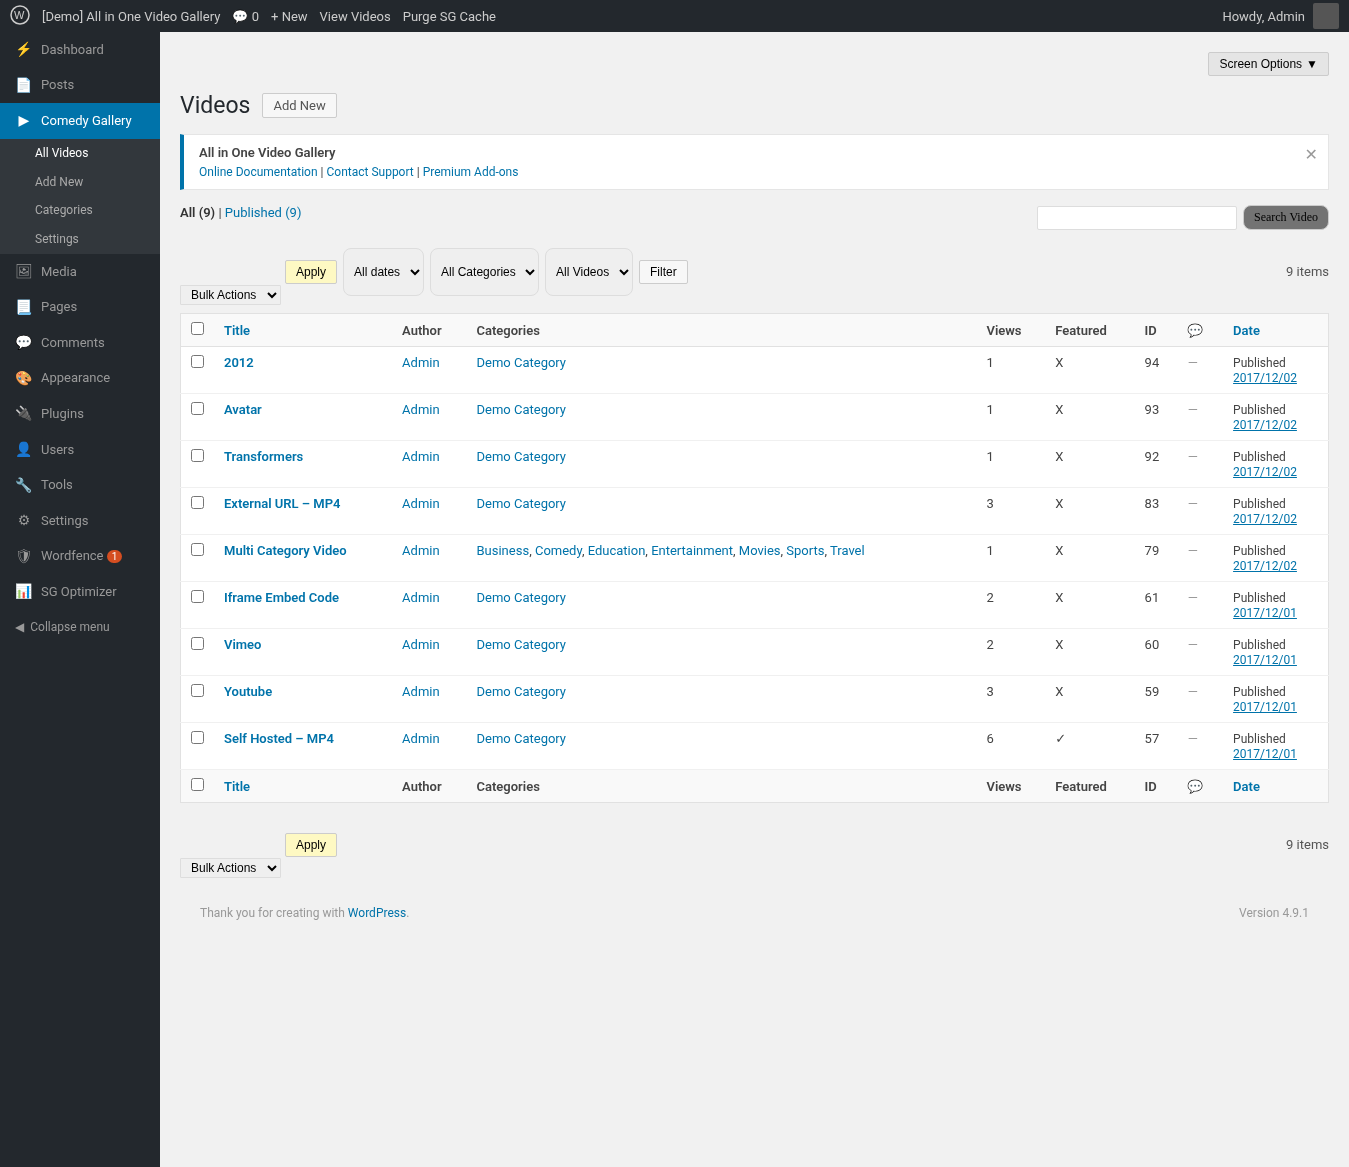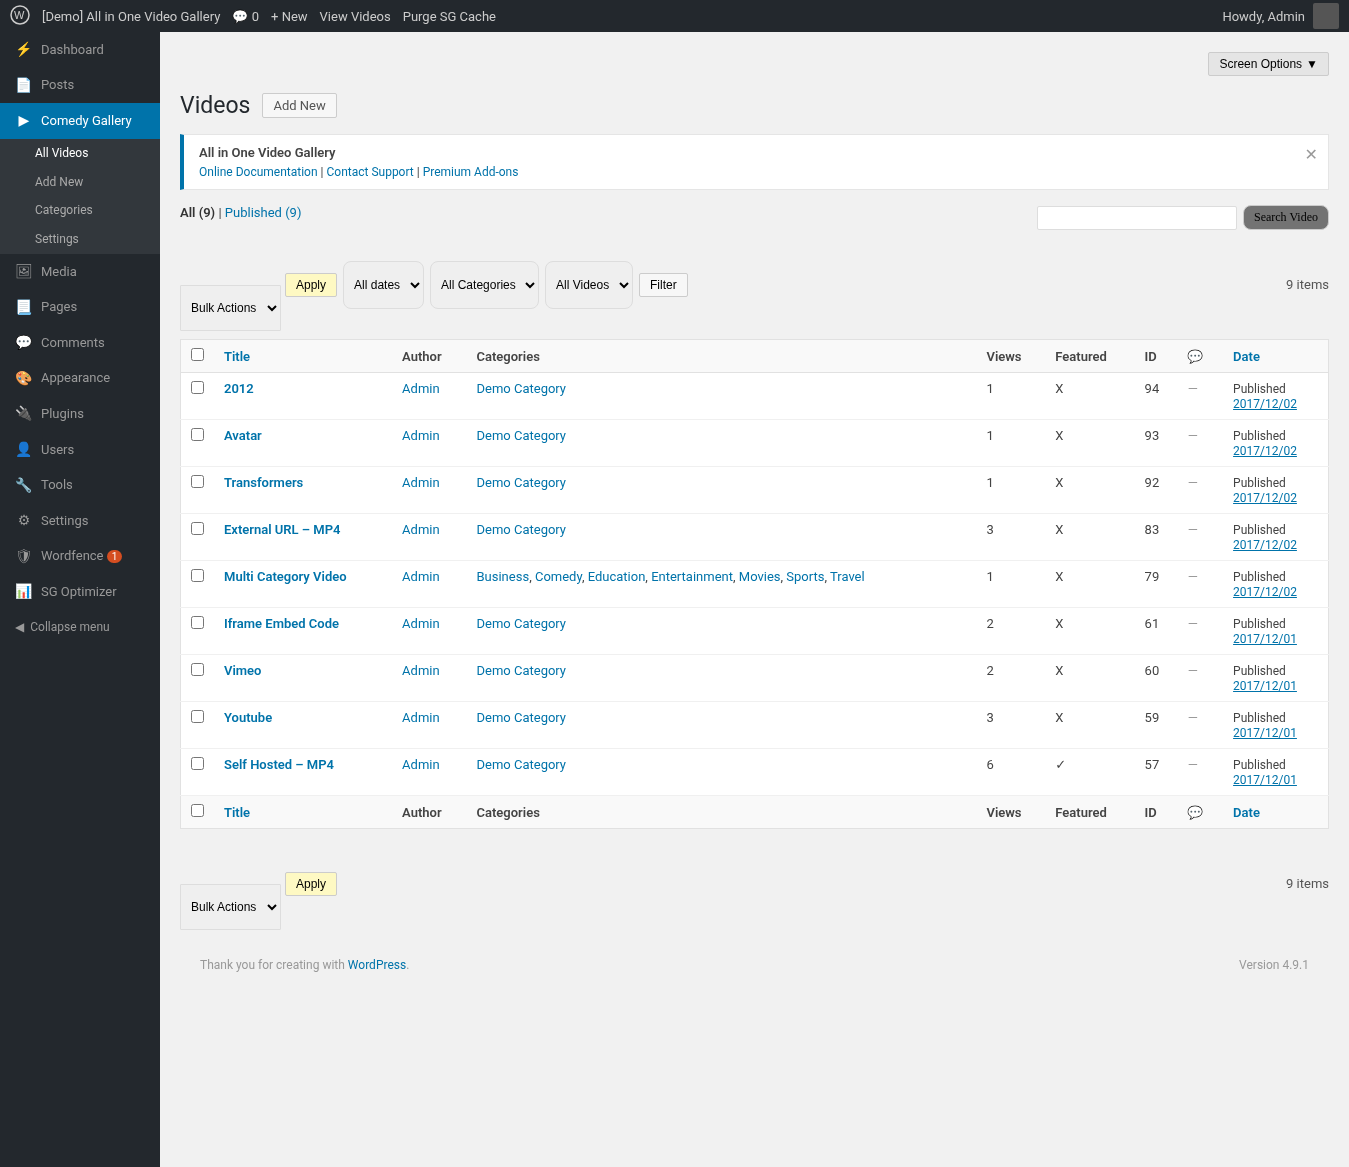--- a/index.html
+++ b/index.html
@@ -150,21 +150,21 @@
       font-size: 12px;
       cursor: pointer;
       border-radius: 8px;
       font-family: Liberation Serif, serif;
     }
 
     
     .bulkactions { display: flex; align-items: center; gap: 4px; }
     .bulk-select {
       border: 1px solid #ddd;
-      padding: 14px 6px;
+      padding: 1px 6px;
       font-size: 12px;
       border-radius: 1px;
       margin-top: 47px;
     }
     .apply-btn {
       background: #fef9c3;
       border: 1px solid #ccc;
       padding: 4px 10px;
       font-size: 12px;
       cursor: pointer;

